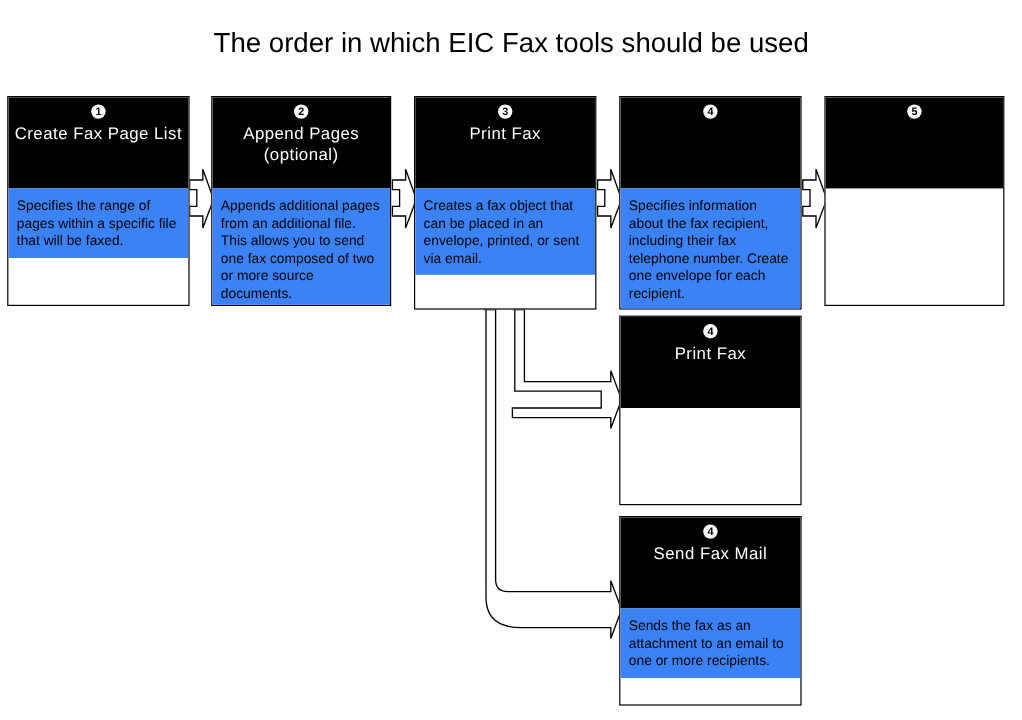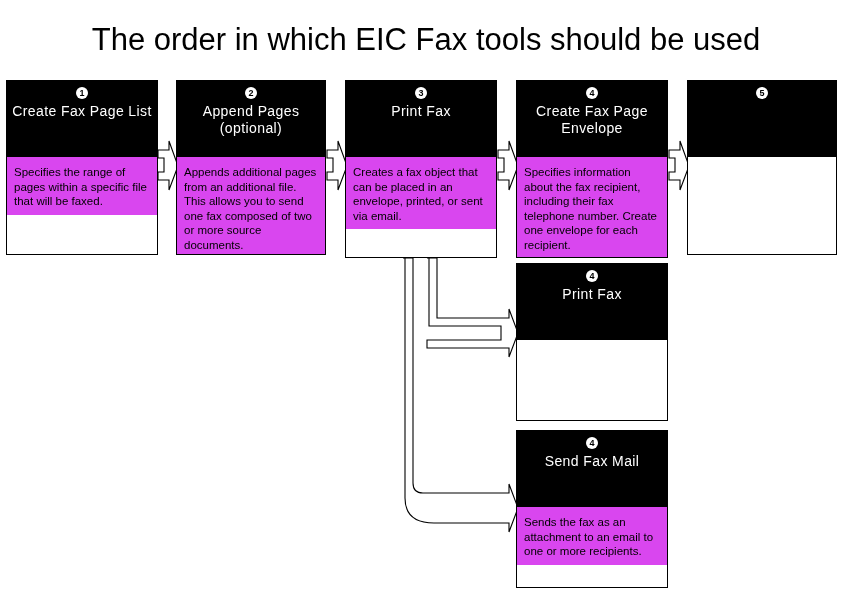--- a/index.html
+++ b/index.html
@@ -14,21 +14,21 @@
     overflow: hidden;
     font-family: "Liberation Sans", sans-serif;
     color: #000000;
   }
   #page-title {
     position: absolute;
     left: 0;
     top: 22px;
     width: 852px;
     text-align: center;
-    font-size: 31px;
+    font-size: 23px;
     font-weight: normal;
     letter-spacing: 0px;
     color: #000000;
     white-space: nowrap;
   }
   .node {
     position: absolute;
     box-sizing: border-box;
     border: 1px solid #000000;
     background: #ffffff;
@@ -60,21 +60,21 @@
     line-height: 17px;
     color: #ffffff;
     letter-spacing: 0.4px;
   }
   .node-body {
     box-sizing: border-box;
     padding: 8px 7px 6px 7px;
     font-size: 11.5px;
     line-height: 14.5px;
     color: #000000;
-    background: #d946ef;
+    background: #3b82f6;
   }
   #connectors {
     position: absolute;
     left: 0;
     top: 0;
     width: 852px;
     height: 600px;
     pointer-events: none;
   }
 </style>
@@ -143,21 +143,20 @@
   <div class="node-header" style="height:76px;">
     <span class="node-num">3</span>
     <span class="node-title">Print Fax</span>
   </div>
   <div class="node-body">Creates a fax object that can be placed in an envelope, printed, or sent via email.</div>
 </div>
 
 <div class="node" style="left:516px; top:80px; width:152px; height:178px;">
   <div class="node-header" style="height:76px;">
     <span class="node-num">4</span>
-    <span class="node-title">Create Fax Page Envelope</span>
   </div>
   <div class="node-body">Specifies information about the fax recipient, including their fax telephone number. Create one envelope for each recipient.</div>
 </div>
 
 <div class="node" style="left:687px; top:80px; width:150px; height:175px;">
   <div class="node-header" style="height:76px;">
     <span class="node-num">5</span>
   </div>
 </div>
 

